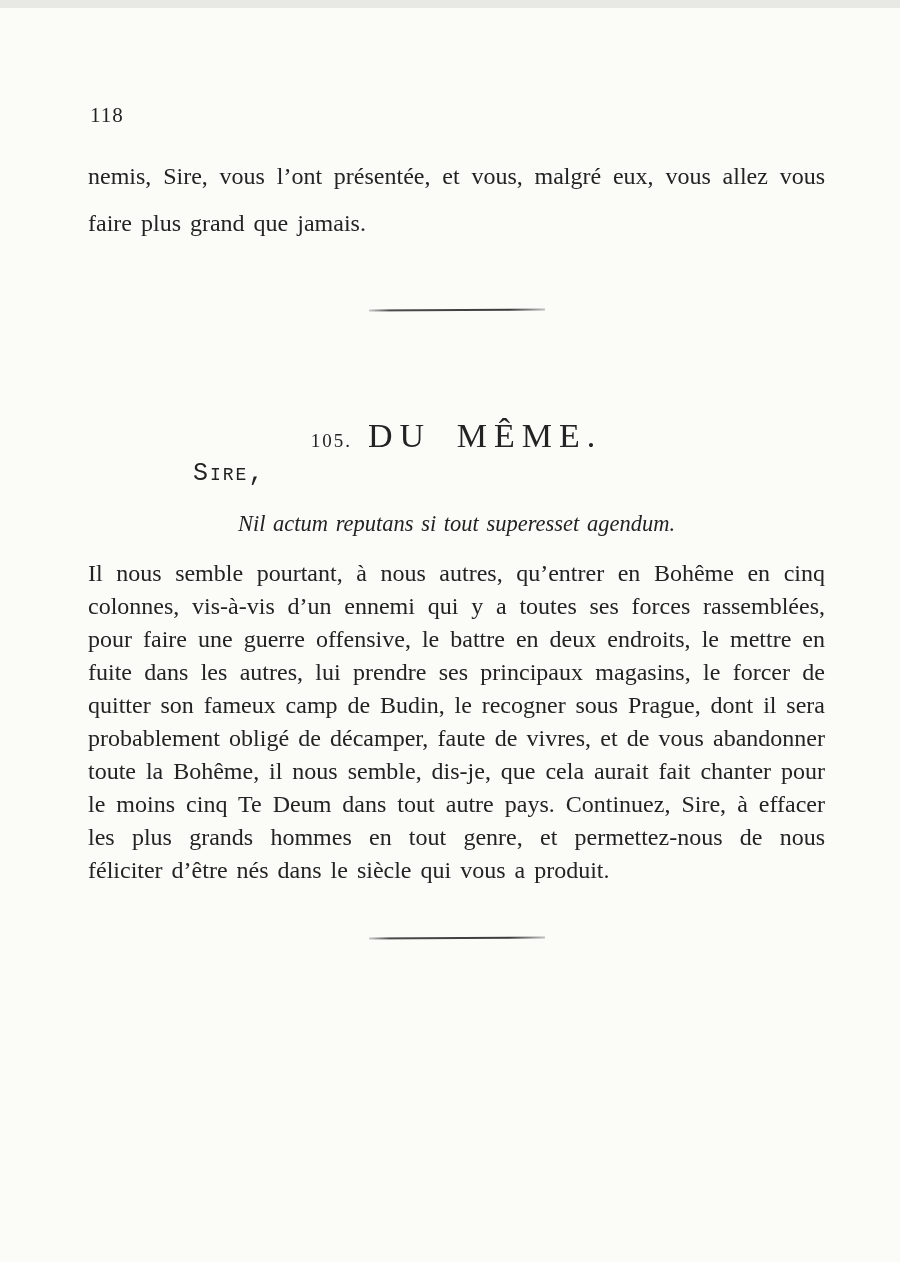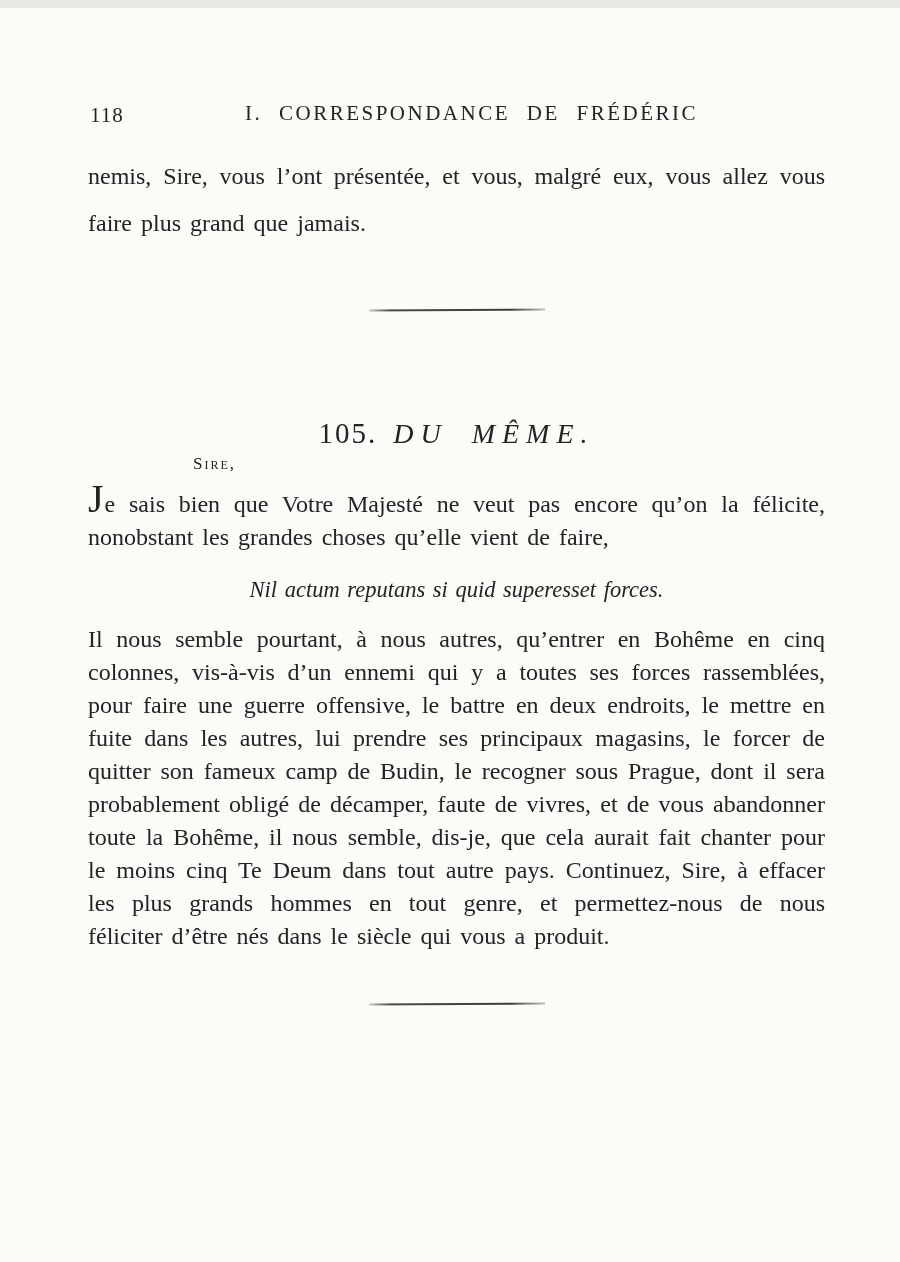--- a/index.html
+++ b/index.html
@@ -65,44 +65,44 @@
     margin-top: 50px;
   }
 
   
   .letter-heading {
     margin-top: 106px;
     text-align: center;
     white-space: nowrap;
   }
   .heading-number {
-    font-size: 29px;
+    font-size: 19px;
     letter-spacing: 2px;
     margin-right: 16px;
   }
   .heading-title {
-    font-size: 28px;
+    font-size: 34px;
     letter-spacing: 7px;
     word-spacing: 10px;
-    font-style: italic;
   }
 
   .dateline {
     margin-top: 26px;
     text-align: right;
     padding-right: 35px;
     font-size: 19px;
     letter-spacing: 0.5px;
   }
 
   .salutation {
     margin: 4px 0 0 105px;
-    font-size: 17px;
+    font-size: 25px;
     font-variant: small-caps;
     letter-spacing: 2px;
+    font-family: Liberation Mono, monospace;
   }
 
   .opening, .letter-body {
     margin: 14px 0 0 0;
     font-size: 24px;
     line-height: 33px;
     text-align: justify;
     text-align-last: left;
     word-spacing: 3px;
   }
@@ -125,36 +125,34 @@
   }
 </style>
 </head>
 <body>
 
 <div class="page">
   <div class="content">
 
     <div class="page-header">
       <span class="page-number">118</span>
-      <div class="running-title">I.  CORRESPONDANCE  DE  FRÉDÉRIC</div>
     </div>
 
     <p class="continuation">nemis, Sire, vous l’ont présentée, et vous, malgré eux, vous allez vous faire plus grand que jamais.</p>
 
     <div class="divider"></div>
 
     <div class="letter-heading">
       <span class="heading-number">105.</span><span class="heading-title">DU MÊME.</span>
     </div>
 
 
     <div class="salutation">Sire,</div>
 
-    <p class="opening"><span class="initial">J</span><span>e sais bien que Votre Majesté ne veut pas encore qu’on la félicite, nonobstant les grandes choses qu’elle vient de faire,</span></p>
 
-    <div class="epigraph">Nil actum reputans si quid superesset forces.</div>
+    <div class="epigraph">Nil actum reputans si tout superesset agendum.</div>
 
     <p class="letter-body"><span>Il nous semble pourtant, à nous autres, qu’entrer en Bohême en cinq colonnes, vis-à-vis d’un ennemi qui y a toutes ses forces rassemblées, pour faire une guerre offensive, le battre en deux endroits, le mettre en fuite dans les autres, lui prendre ses principaux magasins, le forcer de quitter son fameux camp de Budin, le recogner sous Prague, dont il sera probablement obligé de décamper, faute de vivres, et de vous abandonner toute la Bohême, il nous semble, dis-je, que cela aurait fait chanter pour le moins cinq </span><span class="italic-inline">Te Deum</span><span> dans tout autre pays. Continuez, Sire, à effacer les plus grands hommes en tout genre, et permettez-nous de nous féliciter d’être nés dans le siècle qui vous a produit.</span></p>
 
     <div class="divider bottom"></div>
 
   </div>
 </div>
 
 </body></html>

